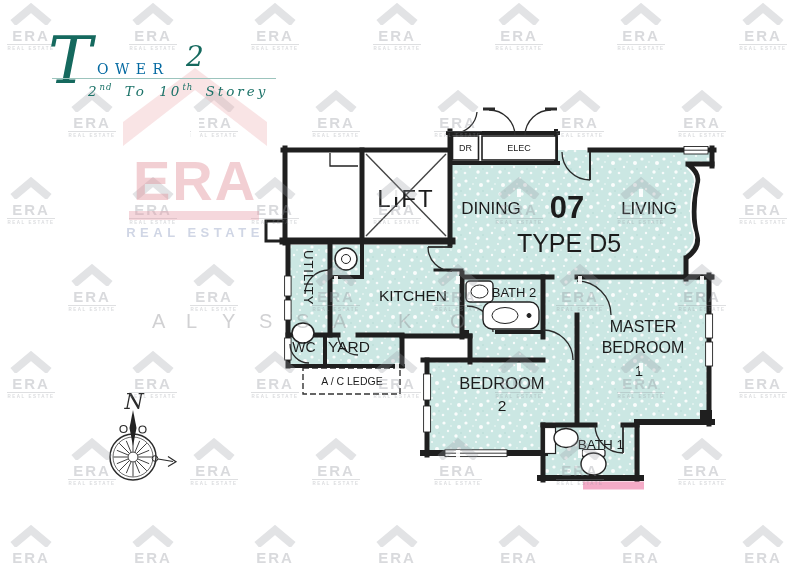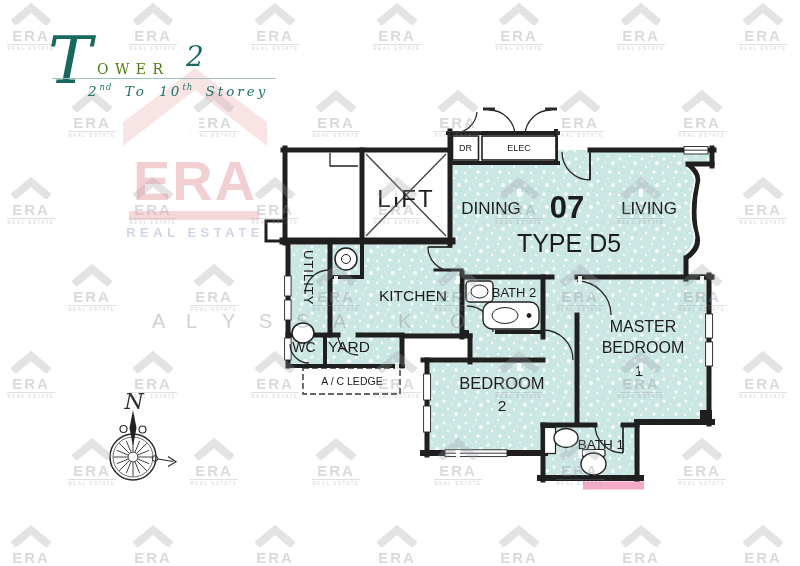--- a/index.html
+++ b/index.html
@@ -4,21 +4,21 @@
 <style>
   html,body{margin:0;padding:0;}
   body{width:800px;height:566px;background:#ffffff;overflow:hidden;position:relative;
        font-family:"Liberation Sans",sans-serif;}
   
   #plan-layer{position:absolute;left:0;top:0;z-index:1;}
   #wm-layer{position:absolute;left:0;top:0;width:800px;height:566px;z-index:2;pointer-events:none;overflow:hidden;}
   #header{position:absolute;left:48px;top:30px;width:270px;height:78px;z-index:4;}
   
   #header .script-t{position:absolute;left:0;top:-8px;font:italic 66px "DejaVu Serif",serif;color:#15695e;}
-  #header .tower-rest{position:absolute;left:49px;top:31px;font:400 14px "DejaVu Serif",serif;letter-spacing:6.5px;color:#4d7c0f;}
+  #header .tower-rest{position:absolute;left:49px;top:31px;font:400 14px "DejaVu Serif",serif;letter-spacing:6.5px;color:#0369a1;}
   #header .tower-num{position:absolute;left:138px;top:10px;font:italic 28px "DejaVu Serif",serif;color:#15695e;}
   #header .rule{position:absolute;left:4px;top:48px;width:224px;height:1px;background:#9cc4bd;}
   #header .storey{position:absolute;left:40px;top:52px;font:italic 13.5px "DejaVu Serif",serif;
                   letter-spacing:3px;word-spacing:5px;color:#1b7268;white-space:nowrap;}
   #header .storey sup{font-size:8.5px;letter-spacing:1px;}
   
   .wm{position:absolute;width:56px;text-align:center;color:rgba(145,148,155,.34);}
   .wm .wm-era{font:bold 15px "Liberation Sans",sans-serif;letter-spacing:2px;line-height:14px;}
   .wm .wm-line{height:1px;background:rgba(145,148,155,.30);margin:1px 4px;}
   .wm .wm-re{font:bold 4.5px "Liberation Sans",sans-serif;letter-spacing:1.5px;}

